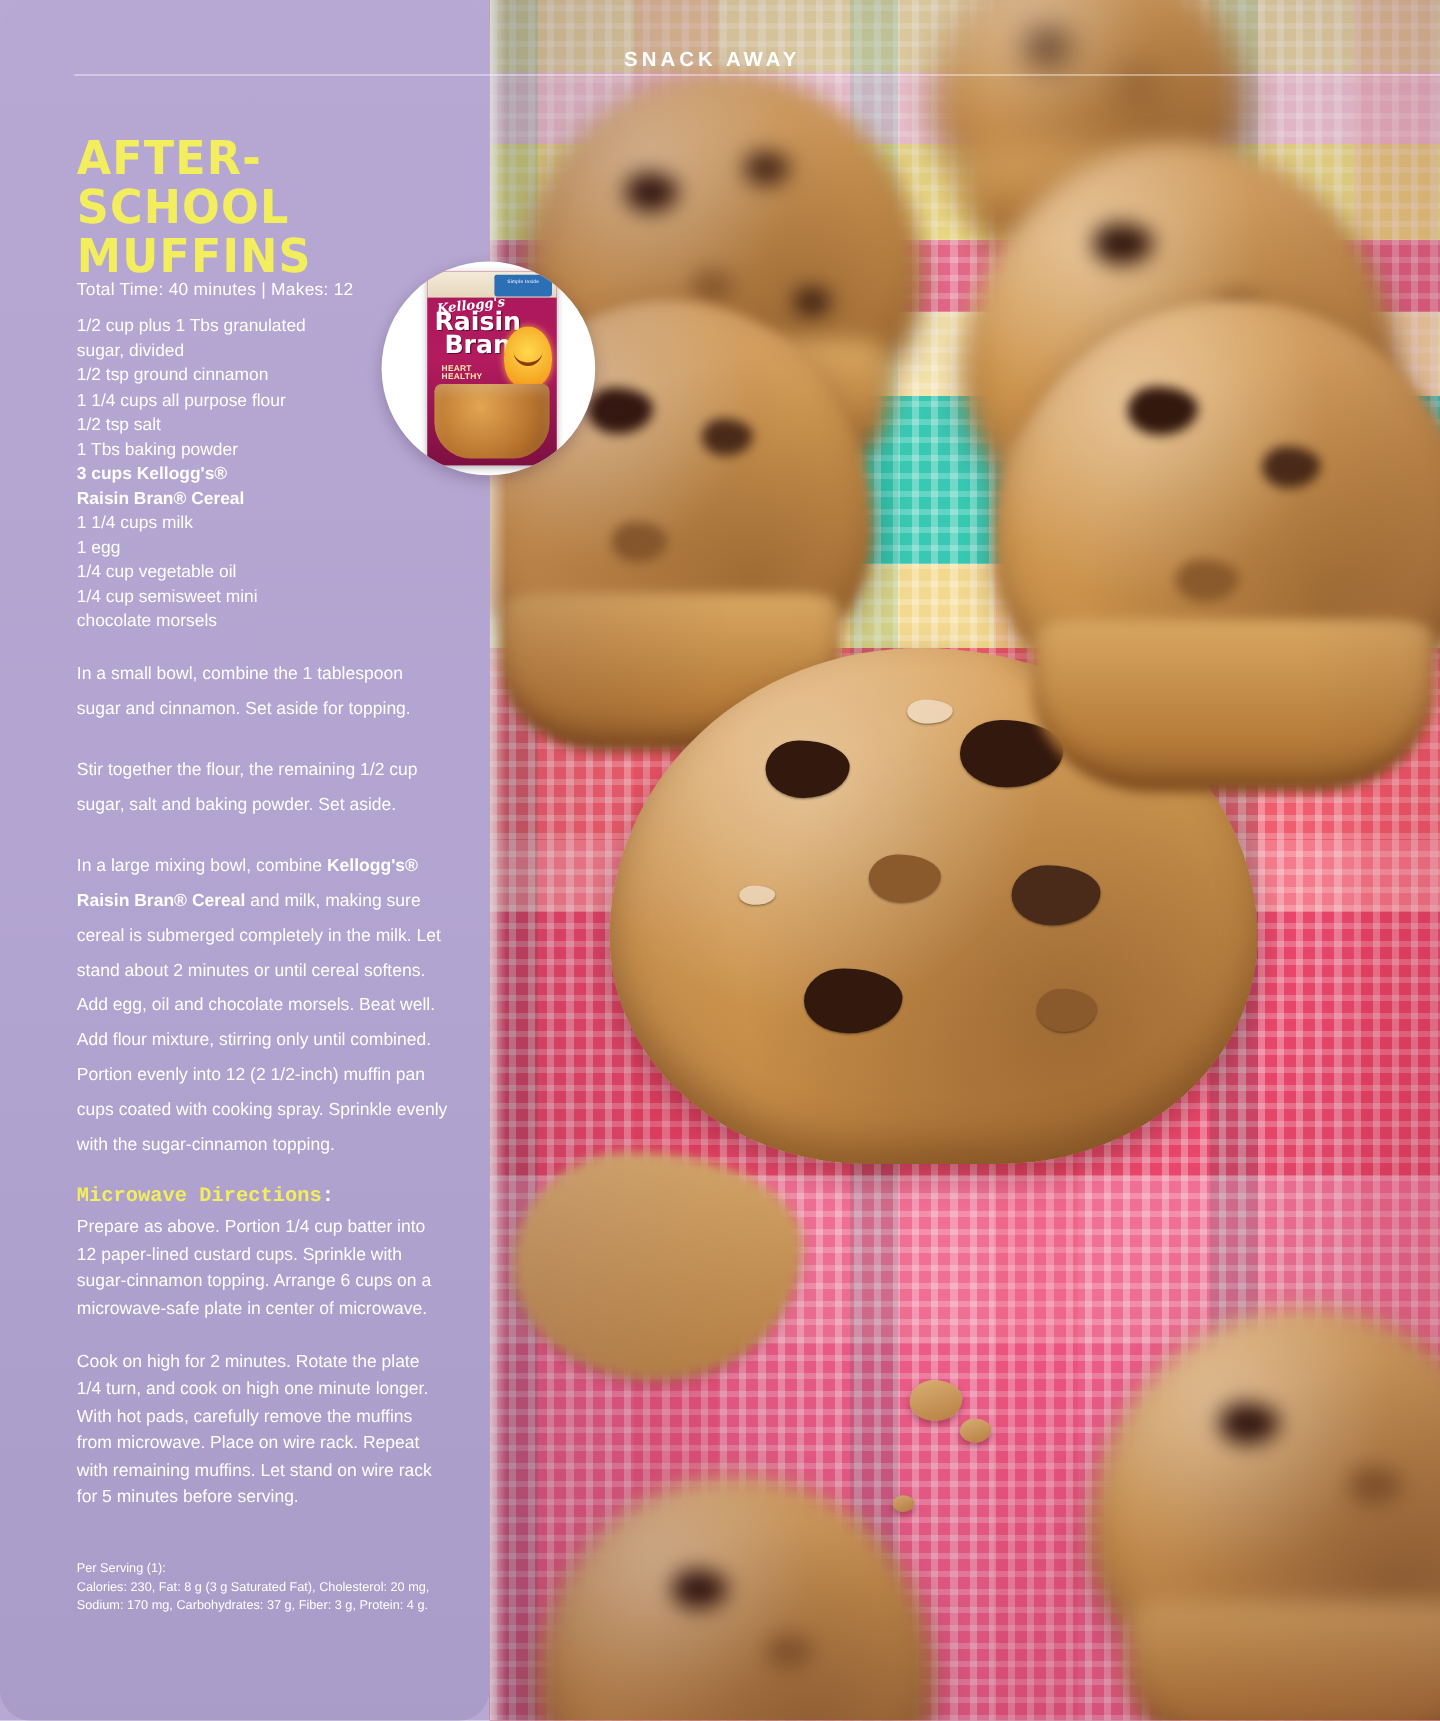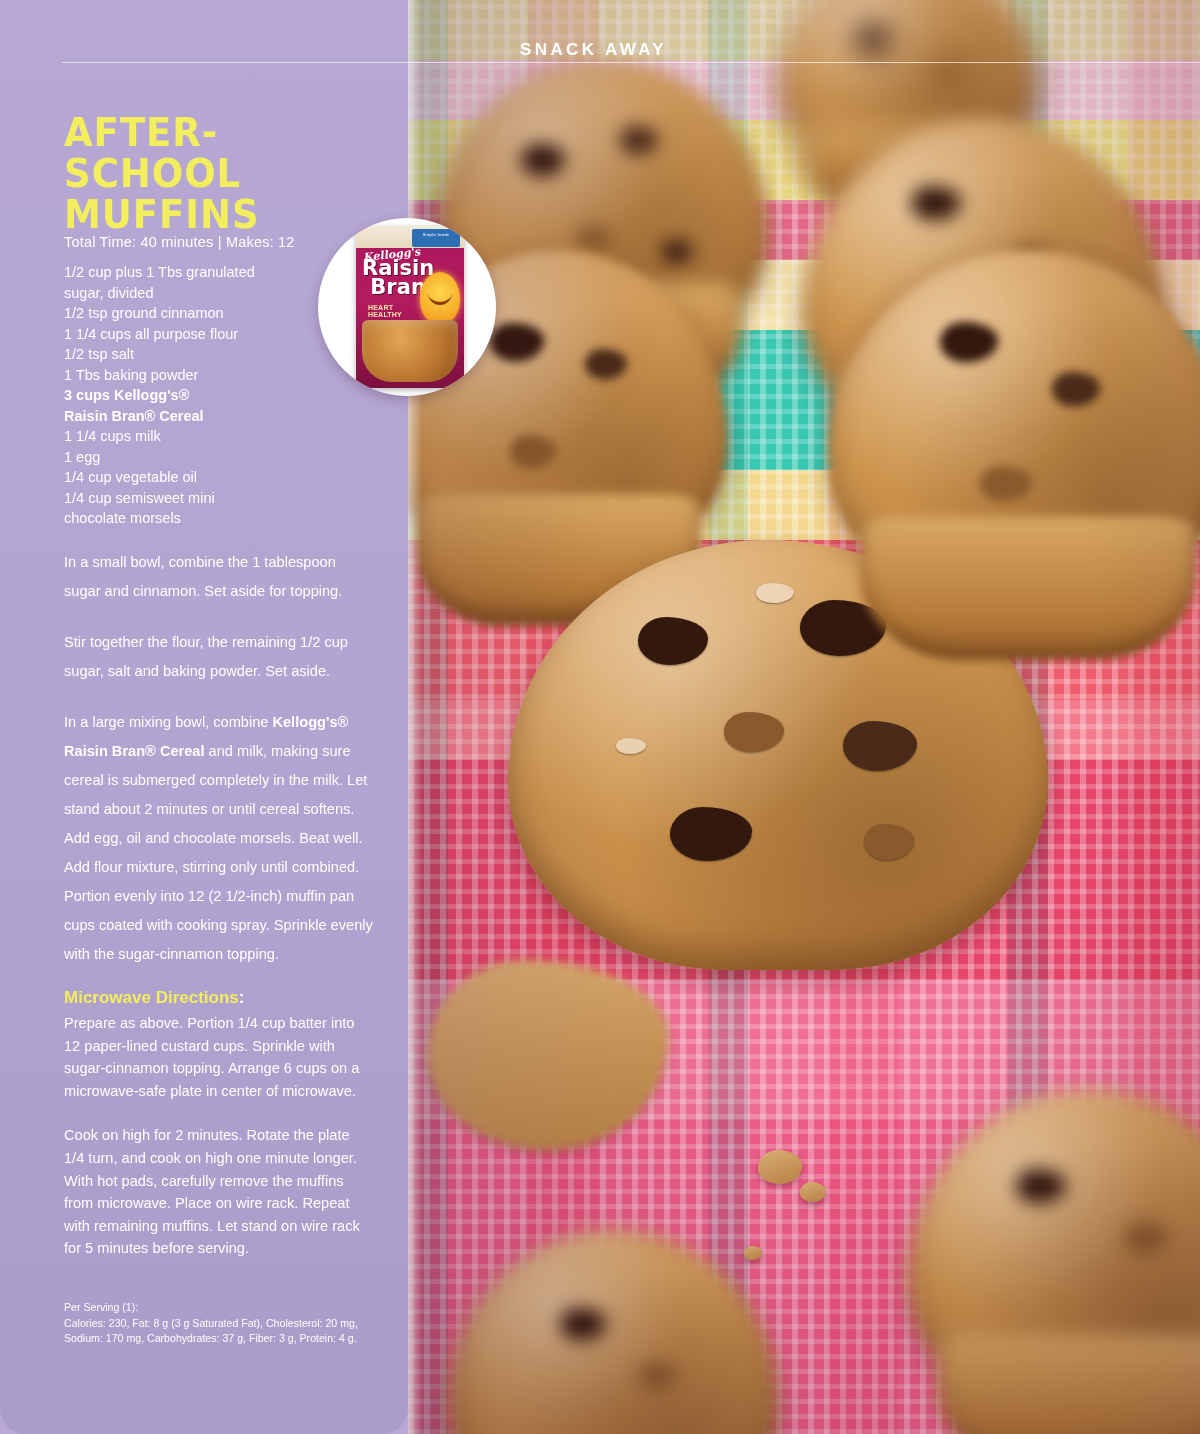--- a/index.html
+++ b/index.html
@@ -185,21 +185,21 @@
     line-height: 29px;
     color: #ffffff;
   }
   .steps p { margin: 0 0 22px 0; }
   .steps b { font-weight: bold; }
 
   .mw-head {
     position: absolute;
     left: 64px;
     top: 988px;
-    font-family: Liberation Sans, sans-serif;
+    font-family: Liberation Mono, monospace;
     font-size: 17px;
     font-weight: bold;
     color: #f2ee5e;
   }
   .mw-head .colon { color: #ffffff; }
   .mw-body {
     position: absolute;
     left: 64px;
     top: 1012px;
     width: 305px;

